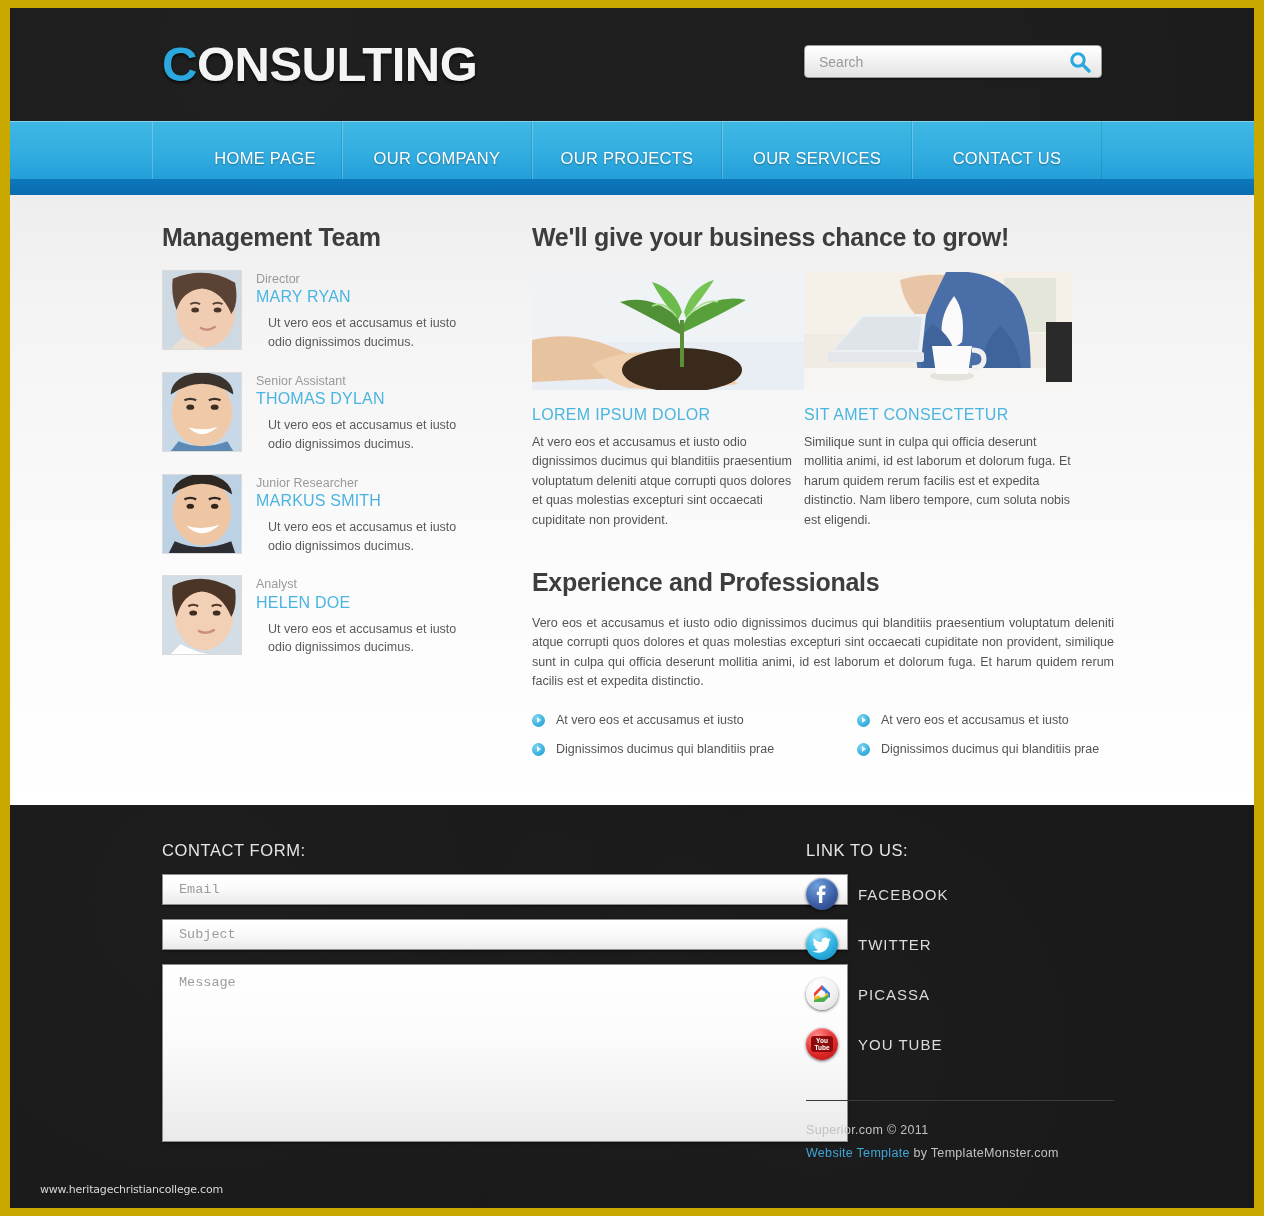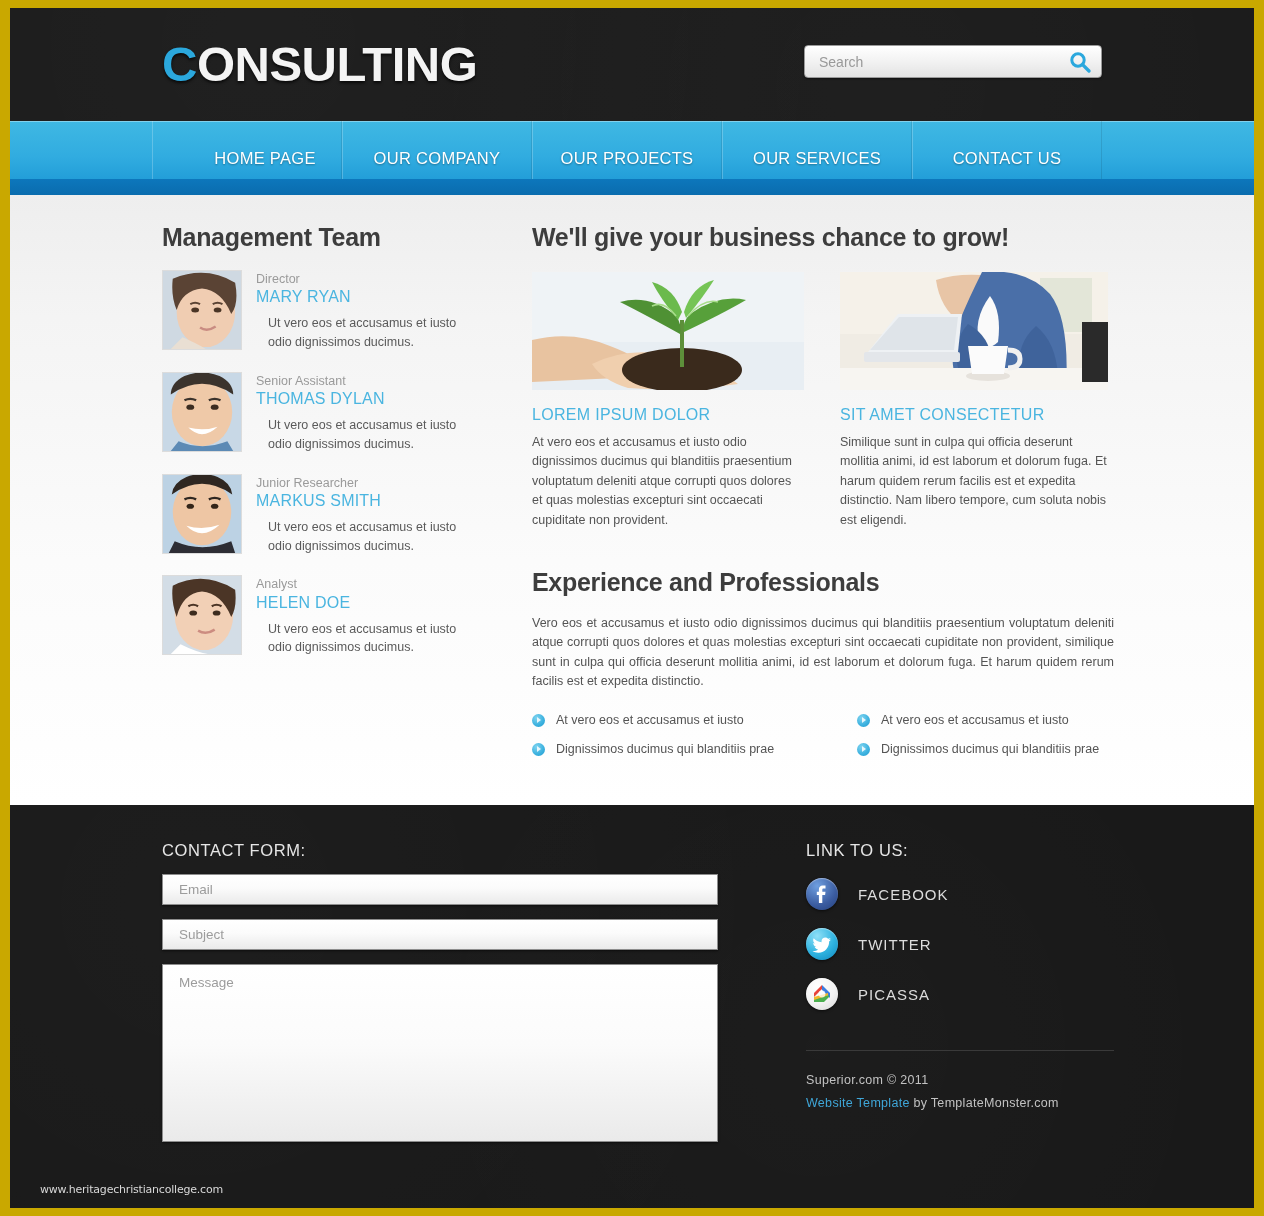--- a/index.html
+++ b/index.html
@@ -192,21 +192,20 @@
   }
   .main-heading {
     font-size: 25px;
     font-weight: bold;
     color: #3d3d3d;
     letter-spacing: -0.3px;
     margin-bottom: 20px;
   }
   .two-cols {
     display: flex;
-    gap: 36px;
   }
   .col { width: 272px; }
   .col.narrow { width: 268px; }
   .promo-img {
     width: 100%;
     height: 118px;
     margin-bottom: 16px;
     overflow: hidden;
     background: #dfe7ee;
     position: relative;
@@ -294,26 +293,26 @@
     margin-top: 36px;
   }
   .form-col {
     position: absolute;
     left: 0;
     top: 0;
     width: 582px;
   }
   .field {
     display: block;
-    width: 556px;
+    width: 686px;
     height: 31px;
     margin-top: 14px;
     border: 1px solid #8d8d8d;
     background: linear-gradient(to bottom, #ffffff 0%, #fbfbfb 45%, #eaeaea 100%);
-    font-family: Liberation Sans, sans-serif;
+    font-family: Liberation Mono, monospace;
     font-size: 13.5px;
     color: #3a3a3a;
     padding: 4px 16px;
     outline: none;
     box-shadow: 0 1px 2px rgba(0,0,0,0.55);
   }
   .field::placeholder { color: #9c9c9c; }
   .field.msg {
     height: 178px;
     padding-top: 9px;
@@ -640,20 +639,29 @@
               <path d="M16 7 L8 15 v4 l8-8z" fill="#e8433a"></path>
               <path d="M16 7 l8 8 v5 l-8-8z" fill="#3b7de0"></path>
               <path d="M8 19 v5 h7 l7-7 v-2 z" fill="#f2b82c"></path>
               <path d="M8 22 v2 h10 l5-5 v-2 z" fill="#4caf50"></path>
               <circle cx="16" cy="16" r="3.4" fill="#ffffff" opacity="0.75"></circle>
             </svg>
           </span>
           <span class="social-label">PICASSA</span>
         </div>
 
+        <div class="social-item">
+          <span class="social-icon youtube">
+            <span class="yt-badge">
+              <span>You</span>
+                <span>Tube</span>
+            </span>
+          </span>
+          <span class="social-label">YOU TUBE</span>
+        </div>
 
         <div class="footer-rule"></div>
 
         <div class="copyright">Superior.com © 2011</div>
         <div class="tm-line">
           <span class="tm-link">Website Template</span><span> by TemplateMonster.com</span>
         </div>
       </div>
 
     </div>

